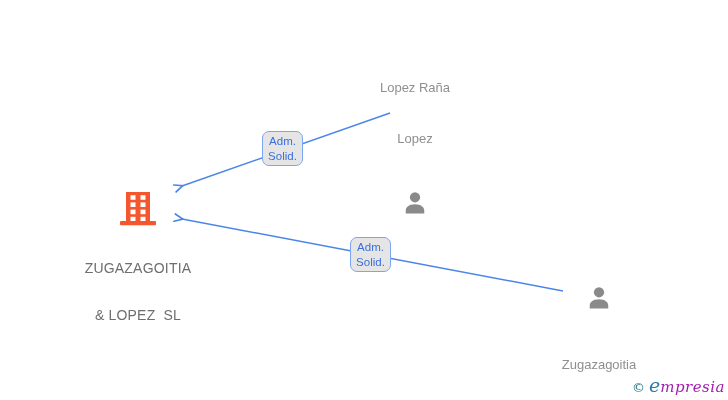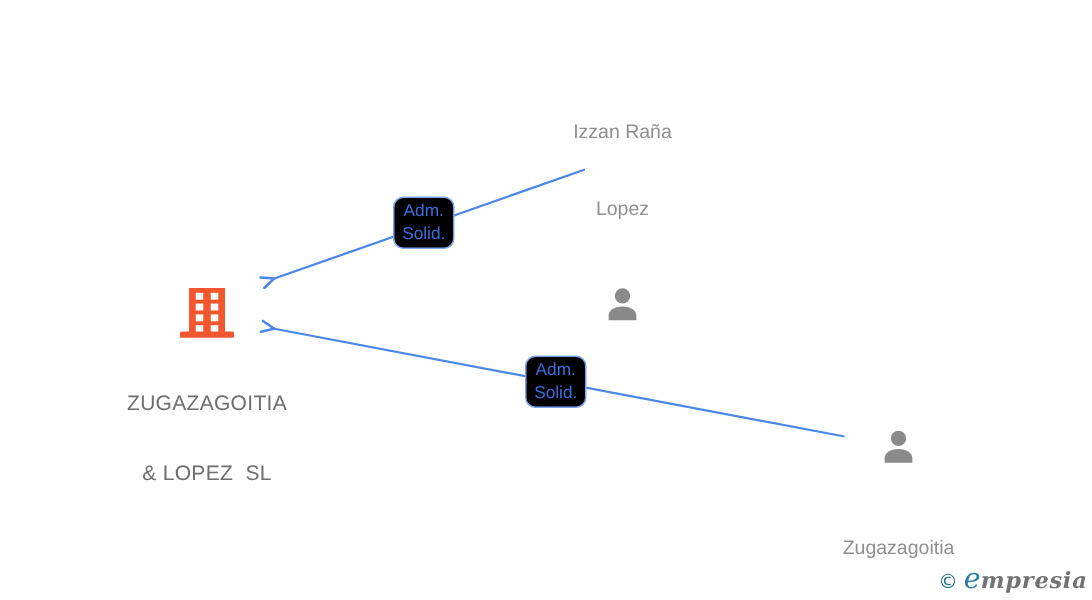--- a/index.html
+++ b/index.html
@@ -19,37 +19,37 @@
     font-size:14px;line-height:15.5px;color:#6e6e6e;letter-spacing:.2px;
     margin-top:4px;white-space:pre-wrap;
   }
   .person-top .node-label{margin-bottom:8px;}
   .person-bottom .node-label{margin-top:8px;}
   .icon-wrap{display:block;margin:0 auto;line-height:0;}
   .edge-label{
     position:absolute;
     width:41px;height:35px;
     box-sizing:border-box;
-    background:#000000;
+    background:#e5e5e5;
     border:1.5px solid #7aa6f3;
     border-radius:7px;
     color:#3a6fe0;
     font-size:11.5px;line-height:15px;
     text-align:center;
     padding-top:2px;
   }
   .watermark{
     position:absolute;right:3px;bottom:4px;
     display:flex;align-items:baseline;
     font-family:"DejaVu Serif", serif;
     user-select:none;cursor:pointer;
   }
   .wm-copy{color:#1b6f86;font-size:13px;margin-right:4px;font-family:"DejaVu Sans", sans-serif;}
   .wm-e{color:#2a7cab;font-size:19px;font-style:italic;line-height:1;}
-  .wm-rest{color:#737373;font-size:15px;font-style:italic;letter-spacing:.5px;font-weight:bold;}
+  .wm-rest{color:#a21caf;font-size:15px;font-style:italic;letter-spacing:.5px;}
 </style>
 </head>
 <body>
 
 <div class="canvas">
 
   <svg class="edges-svg" viewBox="0 0 728 400">
     <defs>
       <marker id="arrowV" markerUnits="userSpaceOnUse" markerWidth="12" markerHeight="12" refX="2" refY="4.5" orient="auto">
         <path d="M9.5,0.8 L1.2,4.5 L9.5,8.2" fill="none" stroke="#4a86e8" stroke-width="1.7" stroke-linecap="round"></path>
@@ -64,21 +64,21 @@
     <div>Solid.</div>
   </div>
 
   <div class="edge-label" style="left:350px;top:237px;">
     <div>Adm.</div>
     <div>Solid.</div>
   </div>
 
   <div class="node person-top" style="left:355px;top:45px;width:120px;">
     <div class="node-label">
-      <div>Izzan Raña</div>
+      <div>Lopez Raña</div>
       <div>Lopez</div>
     </div>
     <span class="icon-wrap">
       <svg width="30" height="30" viewBox="0 0 24 24">
         <circle cx="12" cy="6.6" r="4.1" fill="#8a8a8a"></circle>
         <path d="M12,12.2 c-4.8,0 -7.4,2.4 -7.4,4.9 L4.6,19.6 L19.4,19.6 L19.4,17.1 c0,-2.5 -2.6,-4.9 -7.4,-4.9 z" fill="#8a8a8a"></path>
       </svg>
     </span>
   </div>
 

